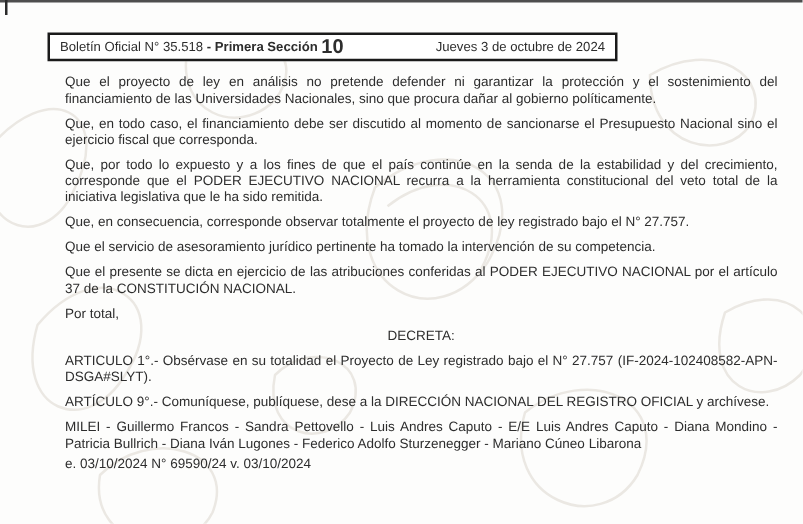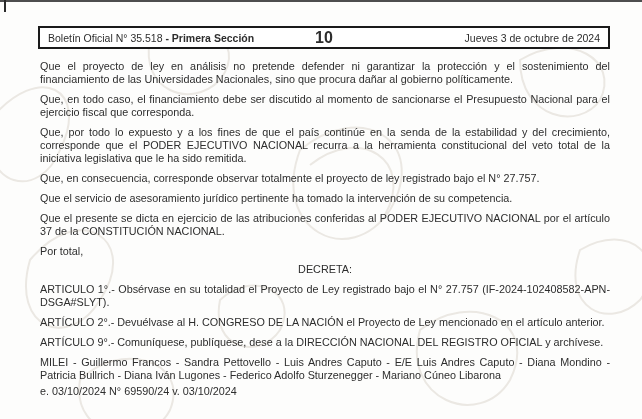--- a/index.html
+++ b/index.html
@@ -6,31 +6,31 @@
   body{
     width:642px;height:419px;position:relative;overflow:hidden;
     background:#fdfdfc;
     font-family:"Liberation Sans", sans-serif;
     color:#2d2d2d;
   }
   .watermark{position:absolute;top:0;left:0;z-index:0;}
   .top-rule{position:absolute;top:0;left:0;width:642px;height:2px;background:#4e4e4e;z-index:2;}
   .corner-tick{position:absolute;top:0;left:4px;width:2px;height:12px;background:#2a2a2a;z-index:2;}
   .header-box{
-    position:absolute;left:38px;top:26px;width:572px;height:23px;
+    position:absolute;left:38px;top:26px;width:456px;height:23px;
     box-sizing:border-box;border:2px solid #1a1a1a;background:#ffffff;
     display:grid;grid-template-columns:1fr auto 1fr;align-items:center;
     font-size:10.5px;z-index:2;
   }
   .hb-left{padding-left:8px;white-space:nowrap;}
   .hb-left .bold{font-weight:bold;}
   .hb-center{font-weight:bold;font-size:16px;text-align:center;}
   .hb-right{padding-right:8px;text-align:right;white-space:nowrap;}
   .content{
-    position:absolute;left:40px;top:60px;width:570px;z-index:1;
+    position:absolute;left:52px;top:60px;width:570px;z-index:1;
     font-size:10.8px;line-height:13px;text-align:justify;
   }
   .content p{margin:0 0 7px 0;}
   .por-ello{text-align:left;margin-bottom:5px !important;}
   .centered{text-align:center;margin:0 0 1px 0 !important;}
   .decreta{text-align:center;margin:0 0 7px 0 !important;}
   .signatures{margin-bottom:3px !important;}
   .footer{text-align:left;margin:0 !important;}
 </style>
 </head>
@@ -53,25 +53,24 @@
 <div class="corner-tick"></div>
 
 <div class="header-box">
   <div class="hb-left"><span>Boletín Oficial N° 35.518 </span><span class="bold">- Primera Sección</span></div>
   <div class="hb-center">10</div>
   <div class="hb-right">Jueves 3 de octubre de 2024</div>
 </div>
 
 <div class="content">
   <p>Que el proyecto de ley en análisis no pretende defender ni garantizar la protección y el sostenimiento del financiamiento de las Universidades Nacionales, sino que procura dañar al gobierno políticamente.</p>
-  <p>Que, en todo caso, el financiamiento debe ser discutido al momento de sancionarse el Presupuesto Nacional para el ejercicio fiscal que corresponda.</p>
+  <p>Que, en todo caso, el financiamiento debe ser discutido al momento de sancionarse el Presupuesto Nacional sino el ejercicio fiscal que corresponda.</p>
   <p>Que, por todo lo expuesto y a los fines de que el país continúe en la senda de la estabilidad y del crecimiento, corresponde que el PODER EJECUTIVO NACIONAL recurra a la herramienta constitucional del veto total de la iniciativa legislativa que le ha sido remitida.</p>
   <p>Que, en consecuencia, corresponde observar totalmente el proyecto de ley registrado bajo el N° 27.757.</p>
   <p>Que el servicio de asesoramiento jurídico pertinente ha tomado la intervención de su competencia.</p>
   <p>Que el presente se dicta en ejercicio de las atribuciones conferidas al PODER EJECUTIVO NACIONAL por el artículo 37 de la CONSTITUCIÓN NACIONAL.</p>
   <p class="por-ello">Por total,</p>
   <p class="decreta">DECRETA:</p>
   <p>ARTICULO 1°.- Obsérvase en su totalidad el Proyecto de Ley registrado bajo el N° 27.757 (IF-2024-102408582-APN-DSGA#SLYT).</p>
-  <p>ARTÍCULO 2°.- Devuélvase al H. CONGRESO DE LA NACIÓN el Proyecto de Ley mencionado en el artículo anterior.</p>
   <p>ARTÍCULO 9°.- Comuníquese, publíquese, dese a la DIRECCIÓN NACIONAL DEL REGISTRO OFICIAL y archívese.</p>
   <p class="signatures">MILEI - Guillermo Francos - Sandra Pettovello - Luis Andres Caputo - E/E Luis Andres Caputo - Diana Mondino - Patricia Bullrich - Diana Iván Lugones - Federico Adolfo Sturzenegger - Mariano Cúneo Libarona</p>
   <p class="footer">e. 03/10/2024 N° 69590/24 v. 03/10/2024</p>
 </div>
 
 </body></html>

